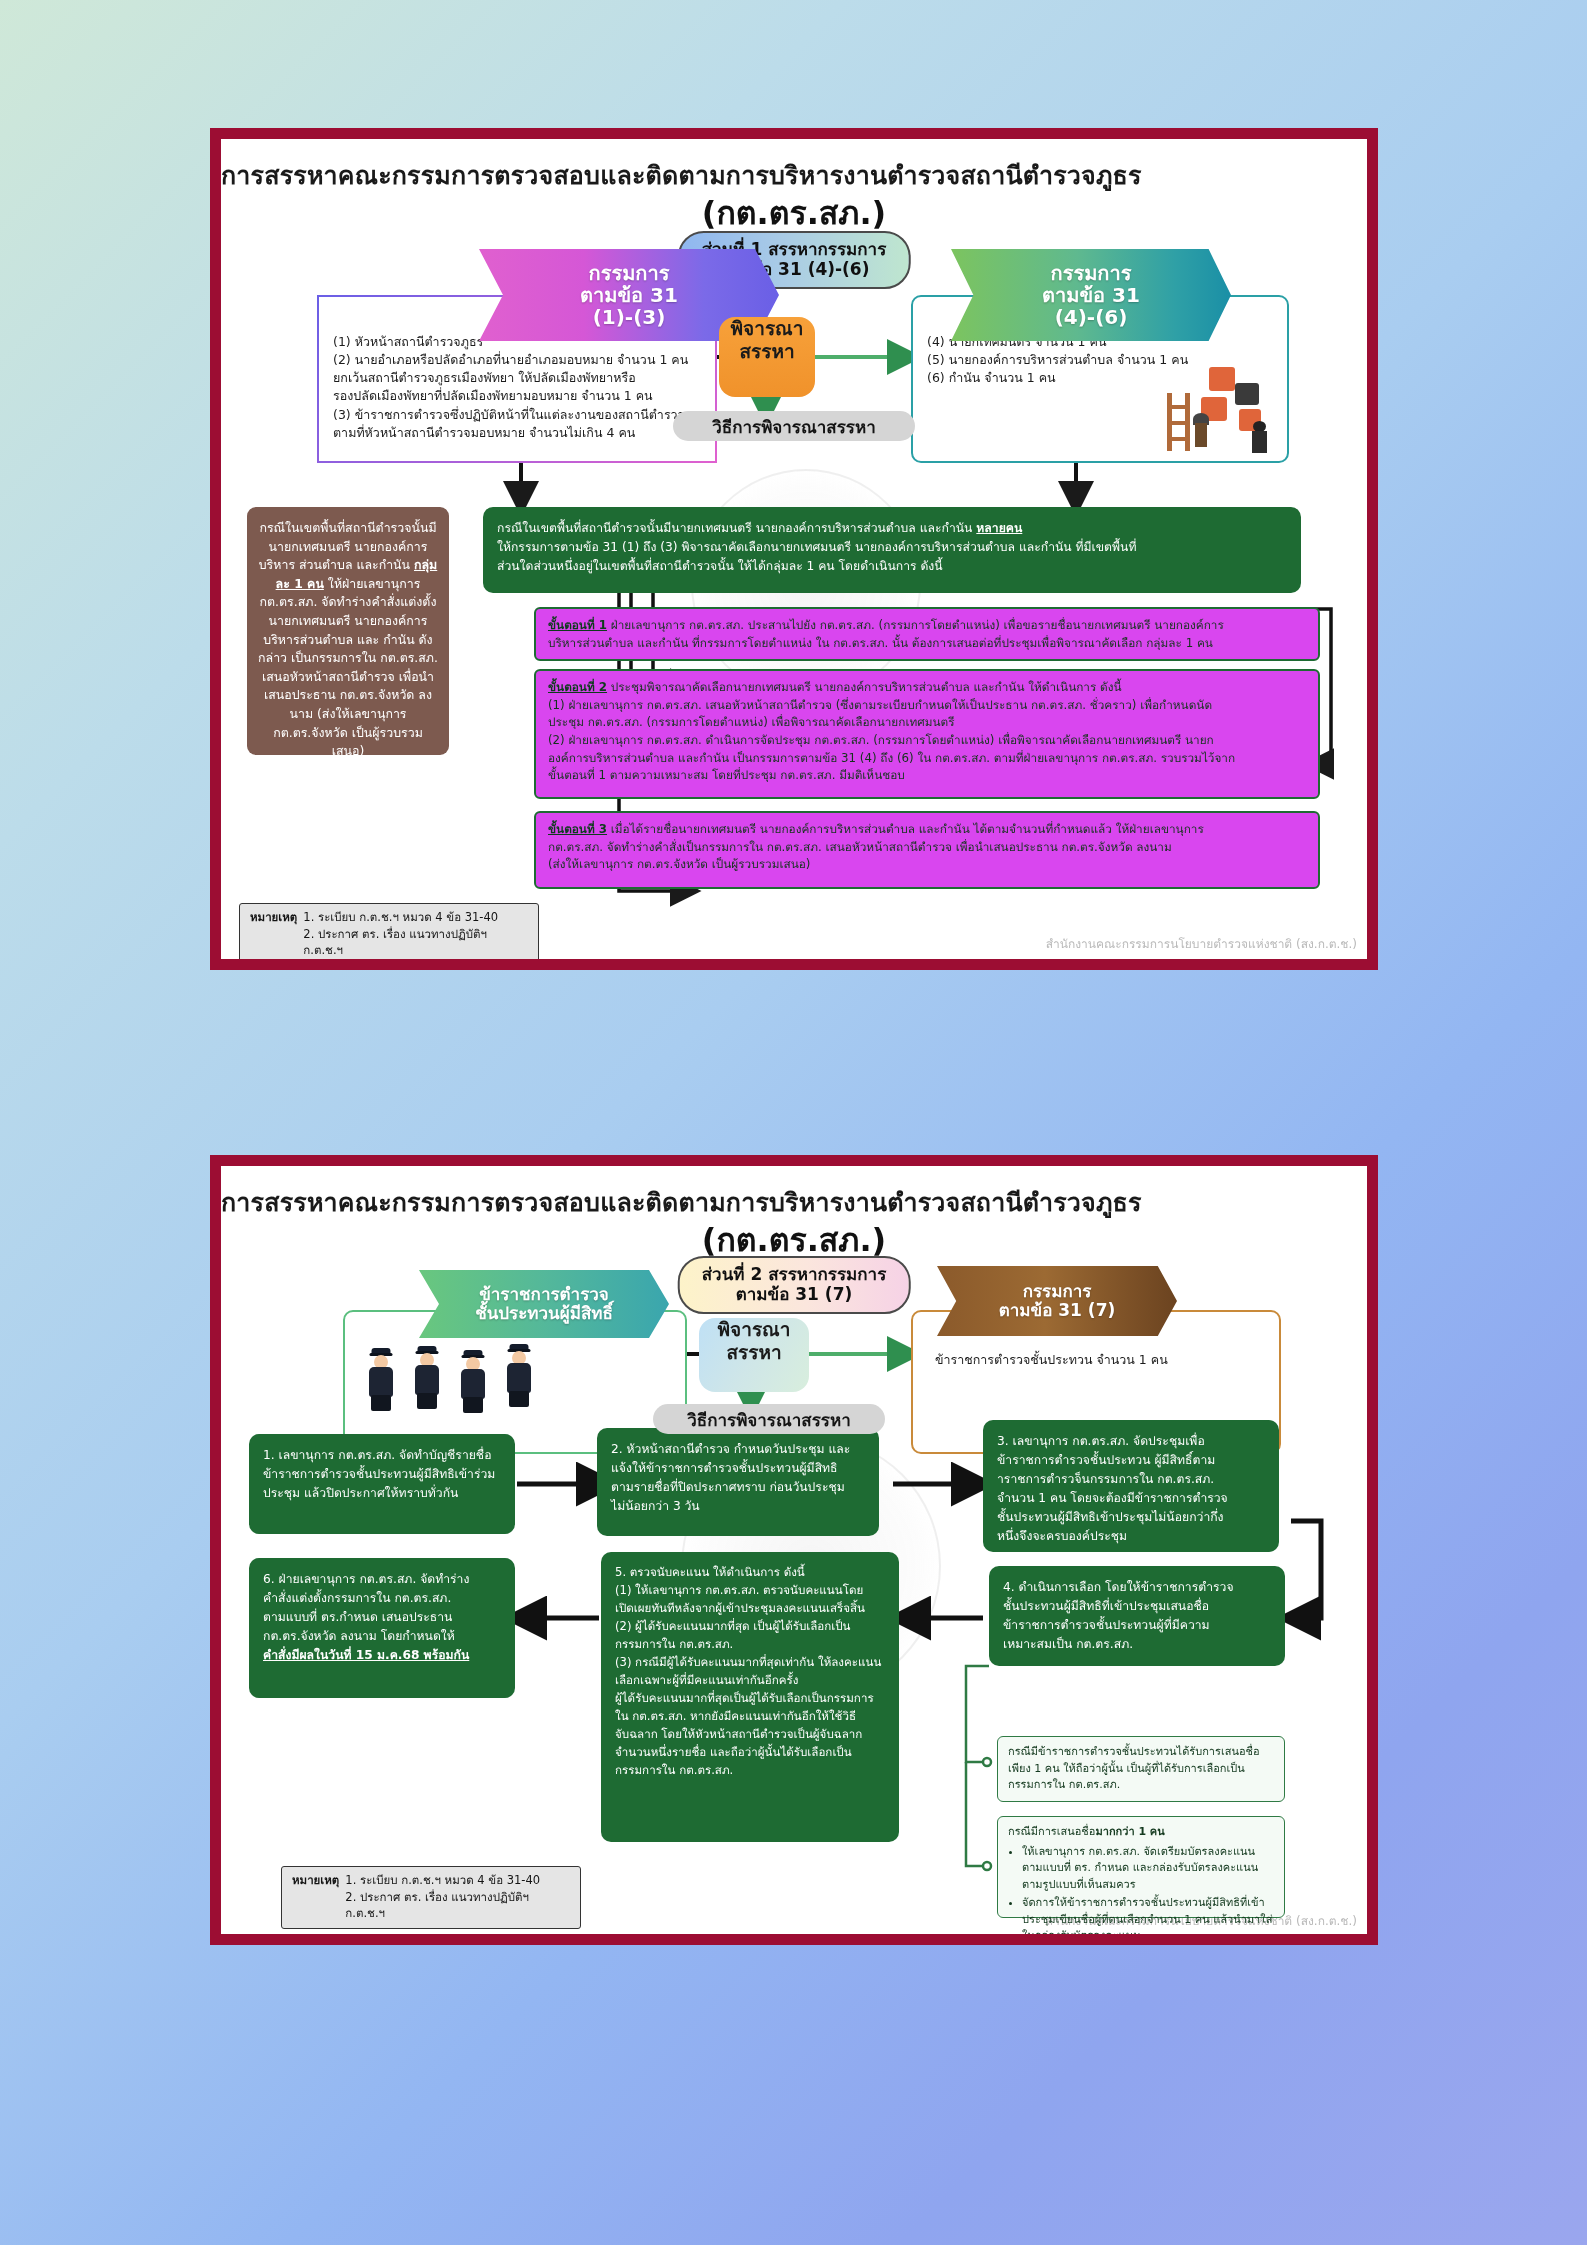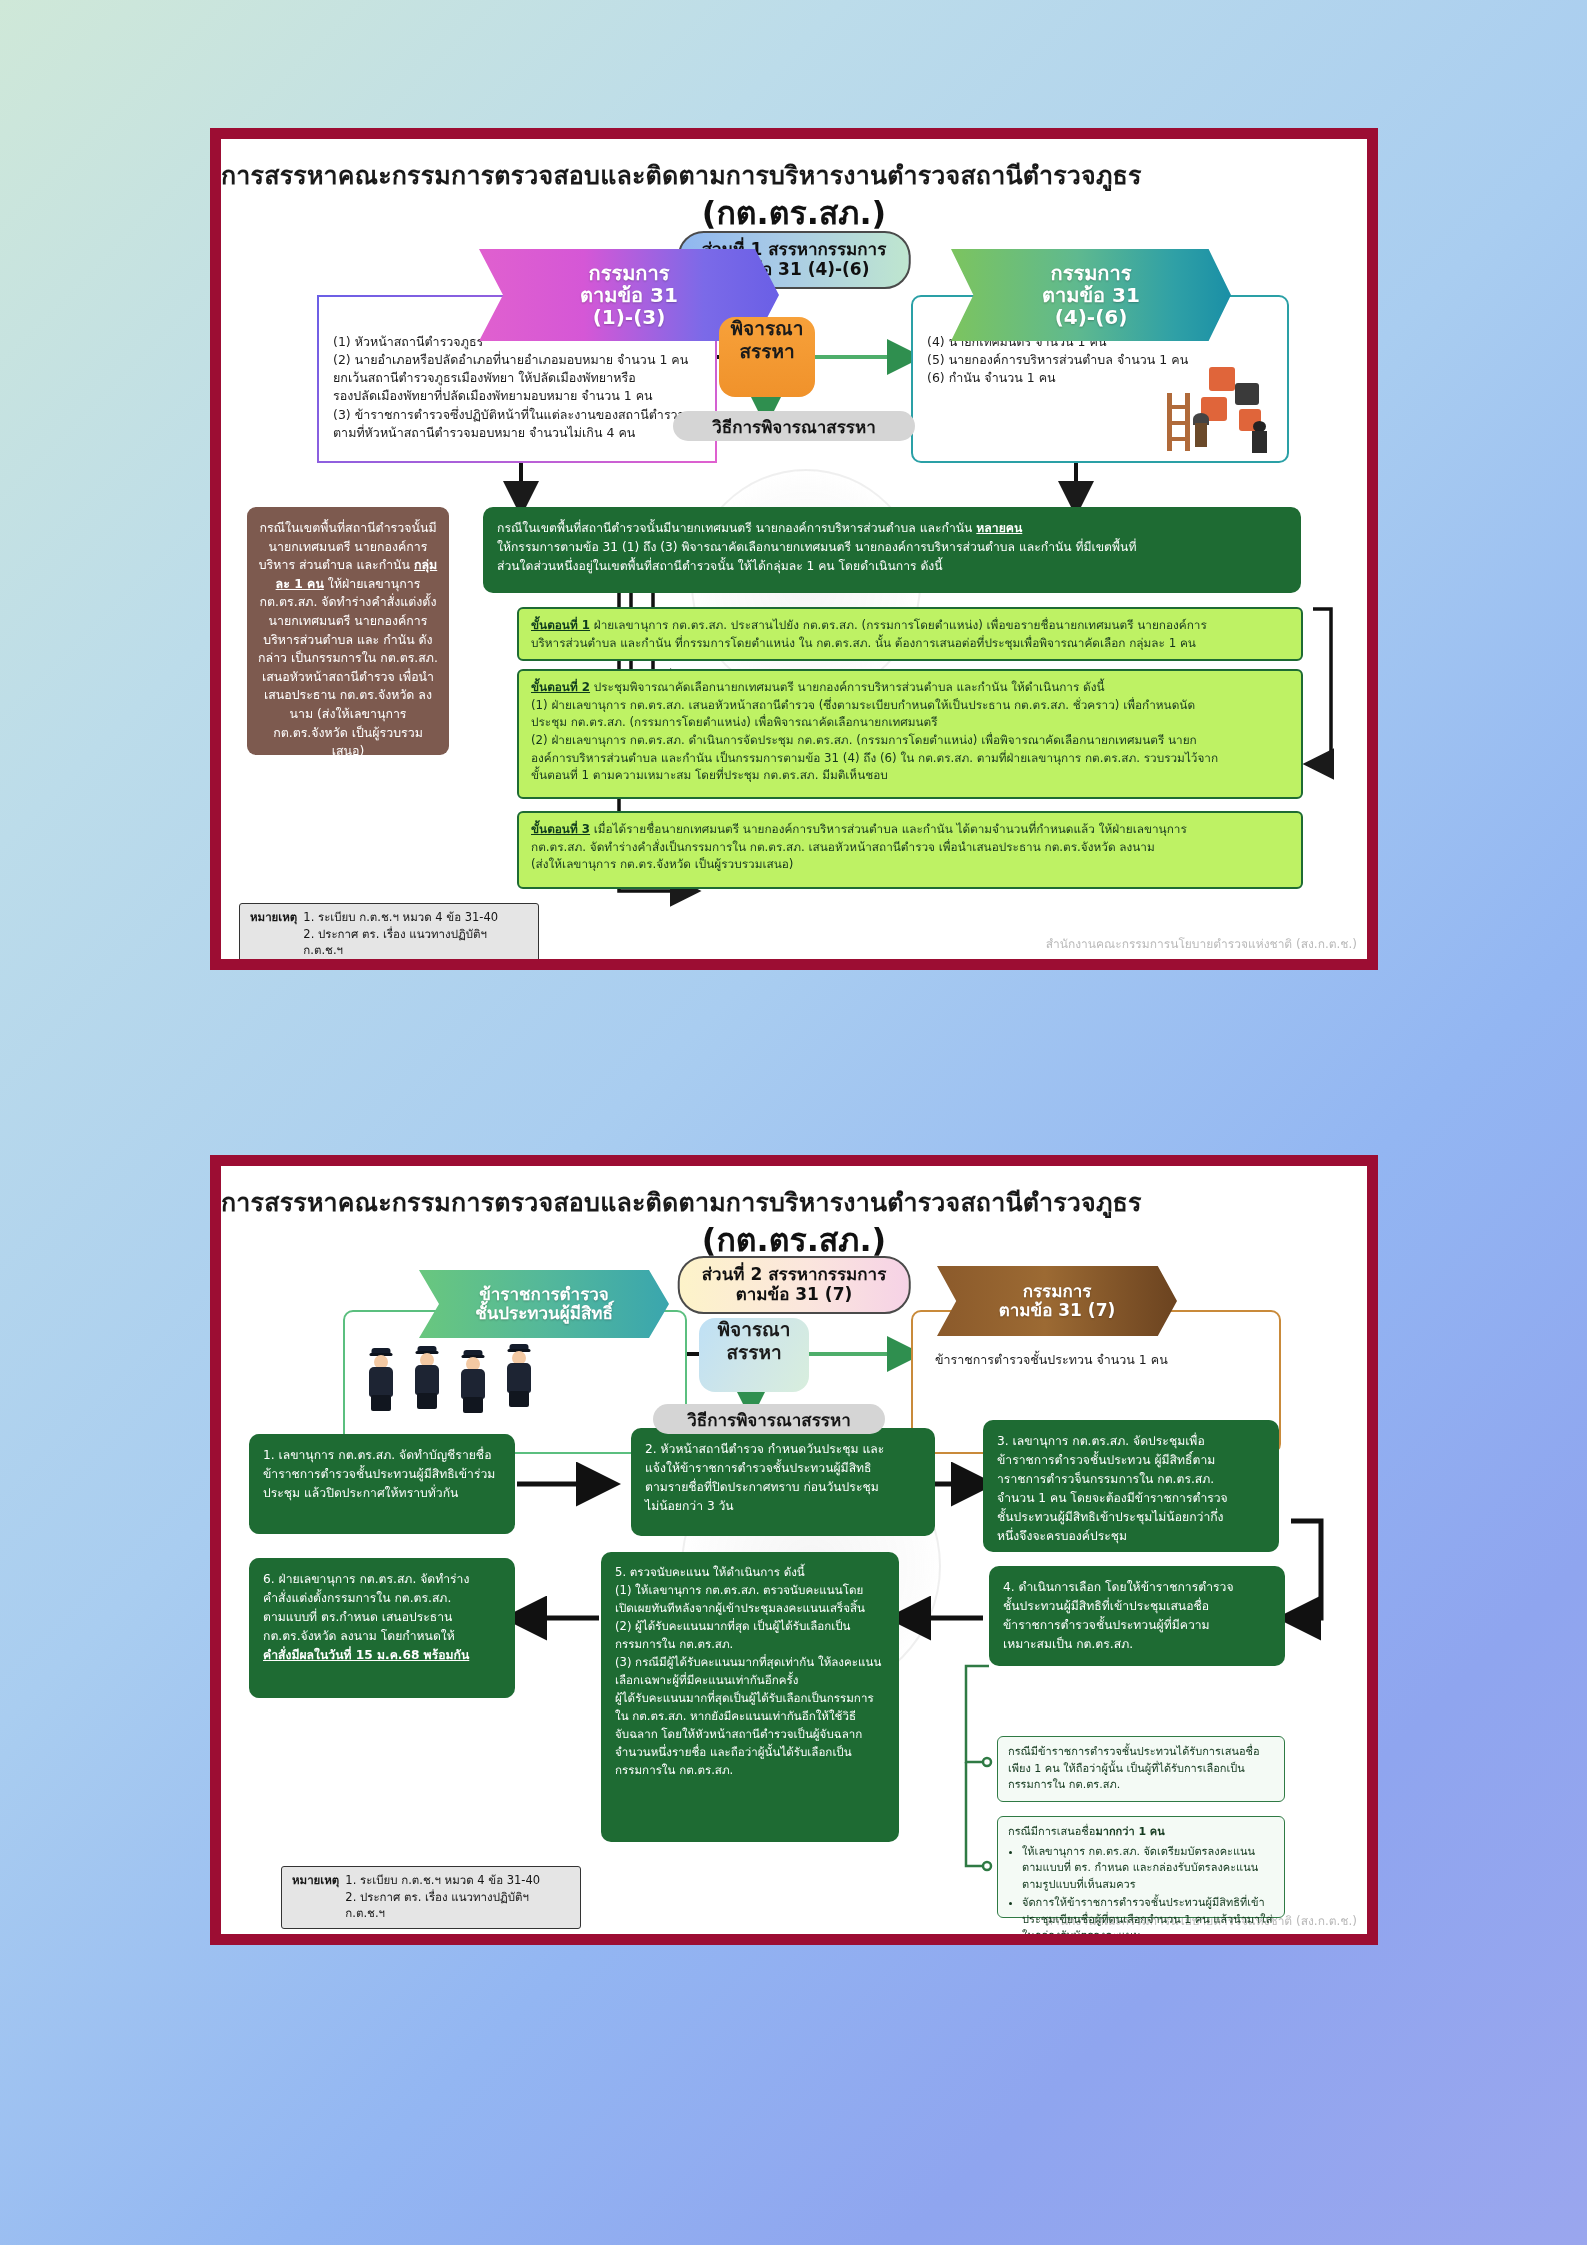--- a/index.html
+++ b/index.html
@@ -118,27 +118,28 @@
     color: #fff;
     font-size: 12.4px; line-height: 1.5;
     text-align: center;
     padding: 12px 10px;
     z-index: 3;
   }
   .box-brown u { text-decoration: underline; font-weight: 800; }
 
   .box-step {
     position: absolute;
-    background: #bef264;
+    background: #d946ef;
     border: 2px solid #1e6b33;
     border-radius: 6px;
     color: #14341c;
     font-size: 11.8px; line-height: 1.5;
     padding: 8px 12px;
     z-index: 3;
+    margin-left: 17px;
   }
   .box-step u { text-decoration: underline; font-weight: 800; color:#0d3b1c; }
   .box-step .ln { display:block; }
 
   .flowbox {
     position: absolute;
     background: #1e6b33;
     border-radius: 10px;
     color: #fff;
     font-size: 12.2px; line-height: 1.55;
@@ -460,21 +461,21 @@
     </div>
 
     <div class="gray-tab" style="left:432px; top:238px; width:232px; height:30px;">วิธีการพิจารณาสรรหา</div>
 
     <div class="flowbox" style="left:28px; top:268px; width:266px; height:100px;">
       <span class="ln">1. เลขานุการ กต.ตร.สภ. จัดทำบัญชีรายชื่อ</span>
       <span class="ln">ข้าราชการตำรวจชั้นประทวนผู้มีสิทธิเข้าร่วม</span>
       <span class="ln">ประชุม แล้วปิดประกาศให้ทราบทั่วกัน</span>
     </div>
 
-    <div class="flowbox" style="left:410px; top:262px; width:304px; height:108px;">
+    <div class="flowbox" style="left:376px; top:262px; width:282px; height:108px;">
       <span class="ln">2. หัวหน้าสถานีตำรวจ กำหนดวันประชุม และ</span>
       <span class="ln">แจ้งให้ข้าราชการตำรวจชั้นประทวนผู้มีสิทธิ</span>
       <span class="ln">ตามรายชื่อที่ปิดประกาศทราบ ก่อนวันประชุม</span>
       <span class="ln">ไม่น้อยกว่า 3 วัน</span>
     </div>
 
     <div class="flowbox" style="left:762px; top:254px; width:296px; height:132px;">
       <span class="ln">3. เลขานุการ กต.ตร.สภ. จัดประชุมเพื่อ</span>
       <span class="ln">ข้าราชการตำรวจชั้นประทวน ผู้มีสิทธิ์ตาม</span>
       <span class="ln">าราชการตำรวจ็นกรรมการใน กต.ตร.สภ.</span>

